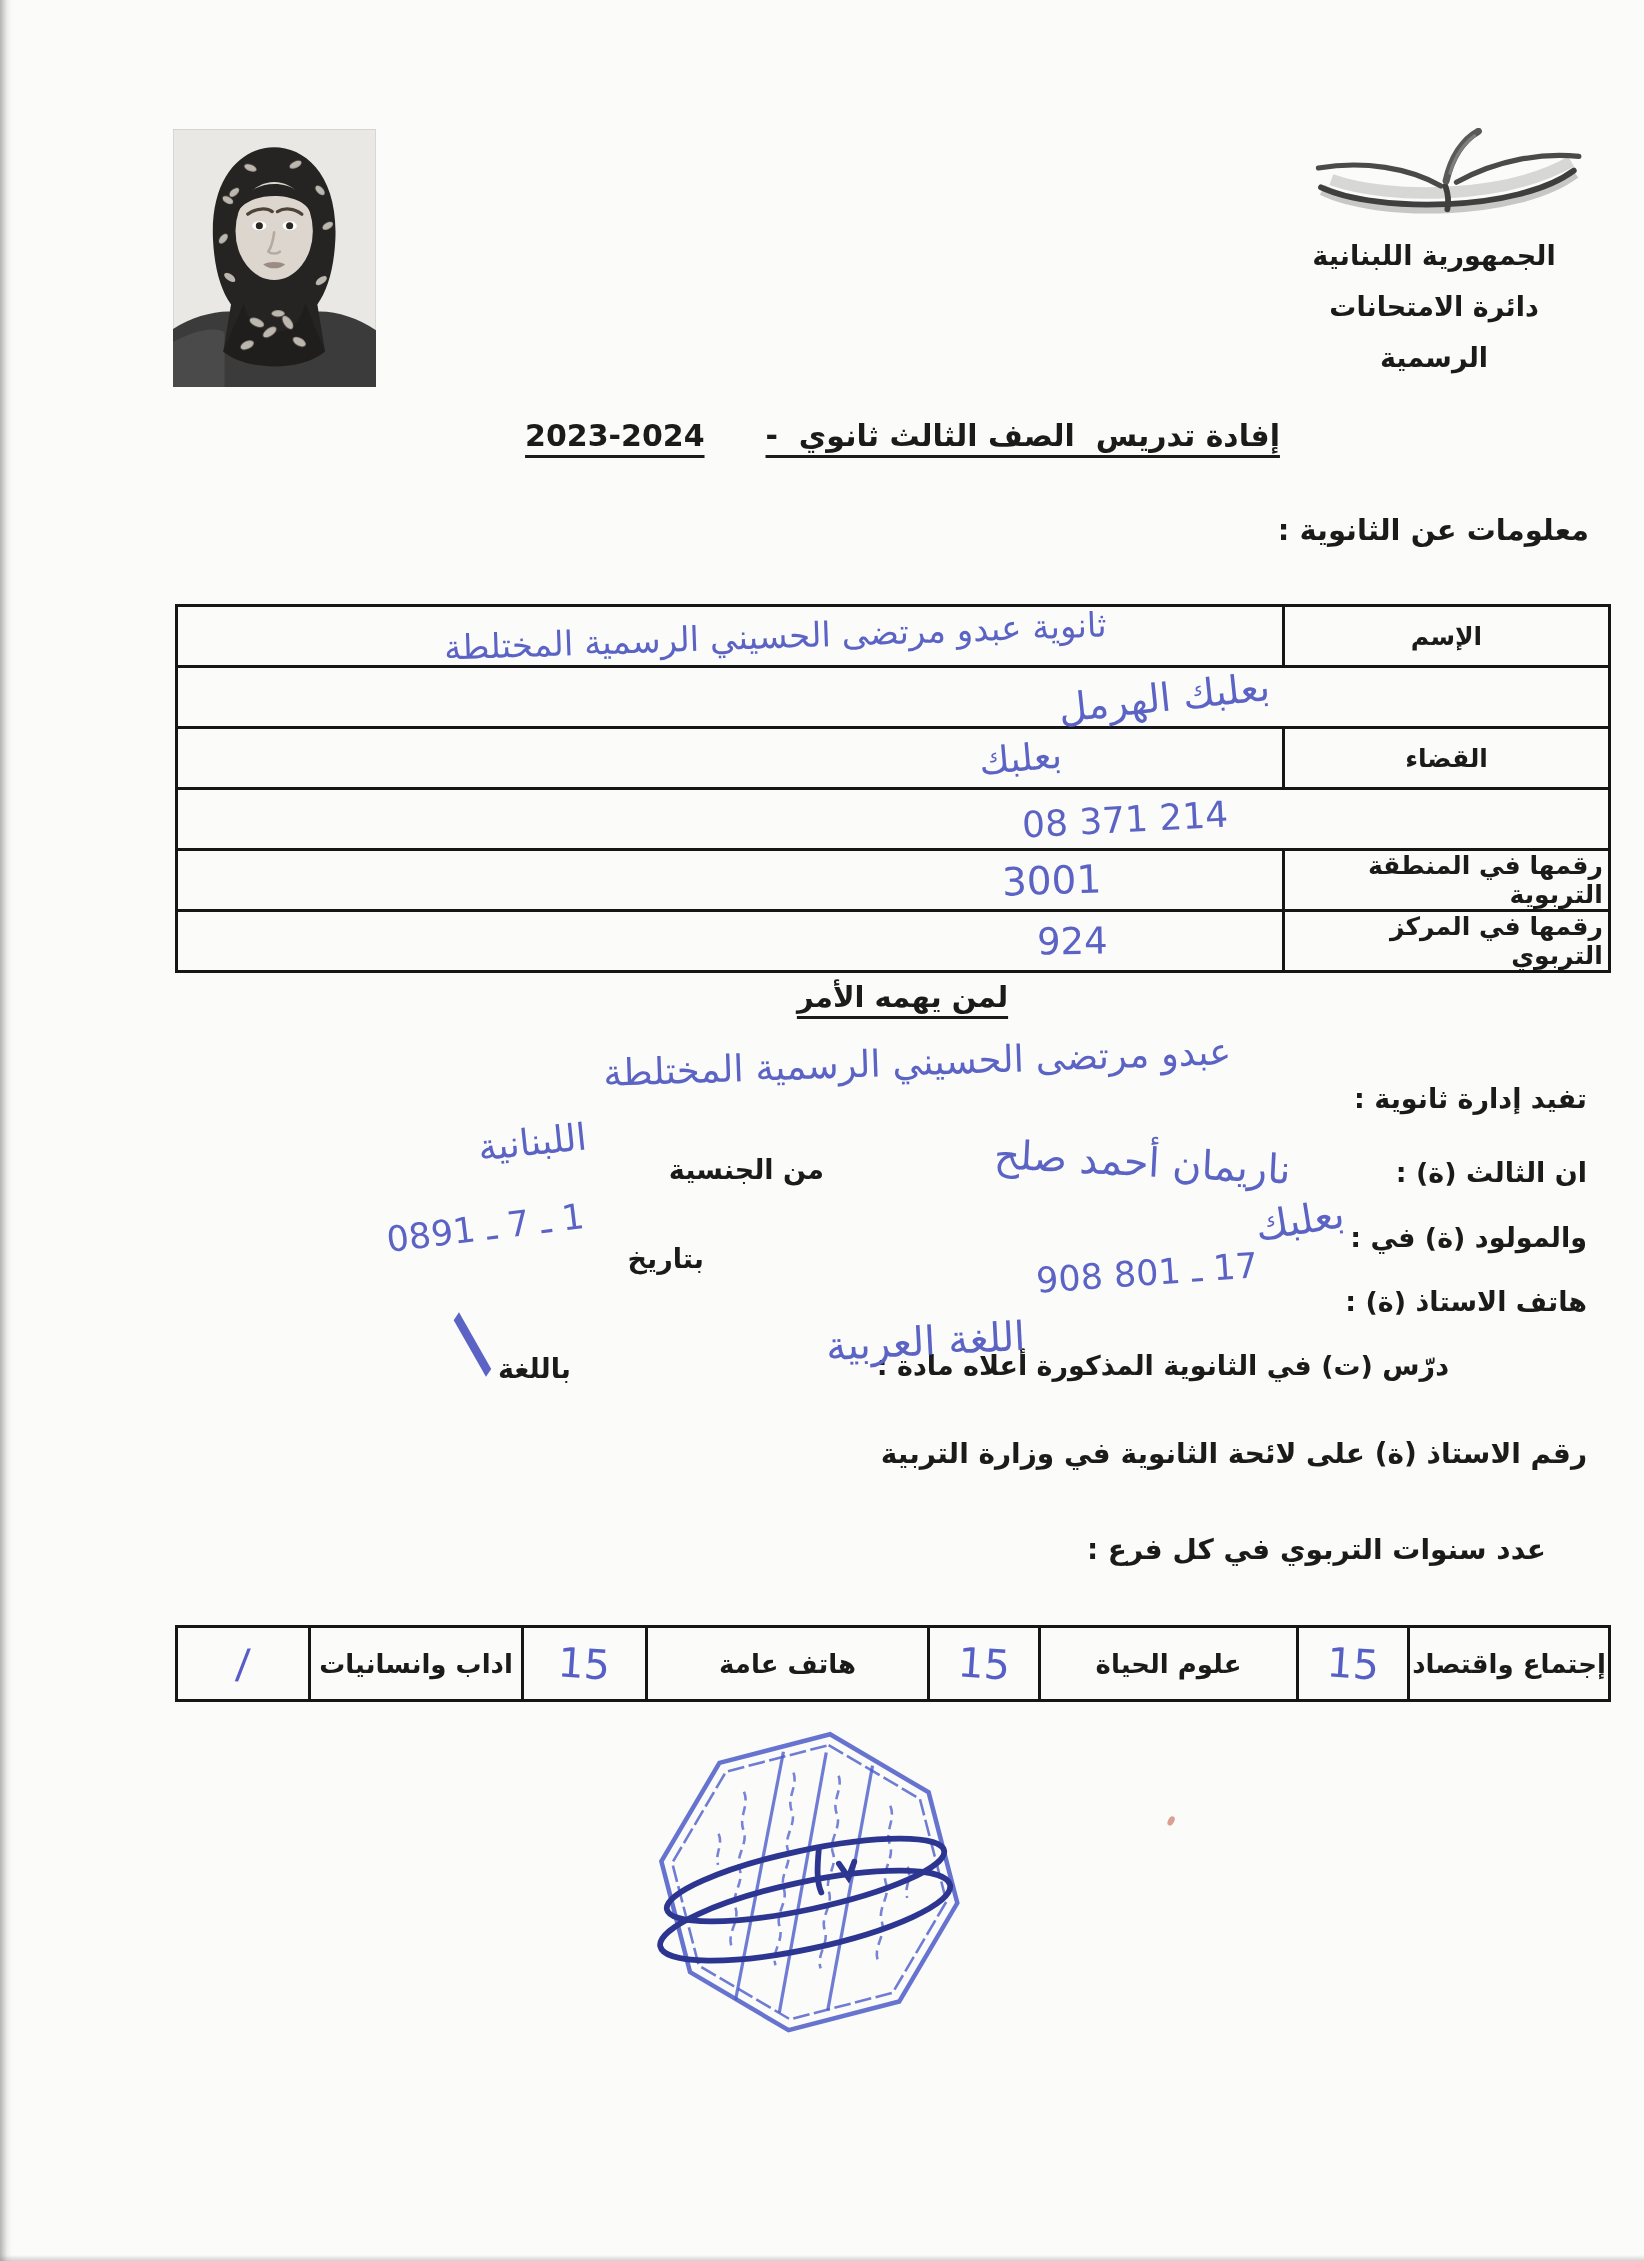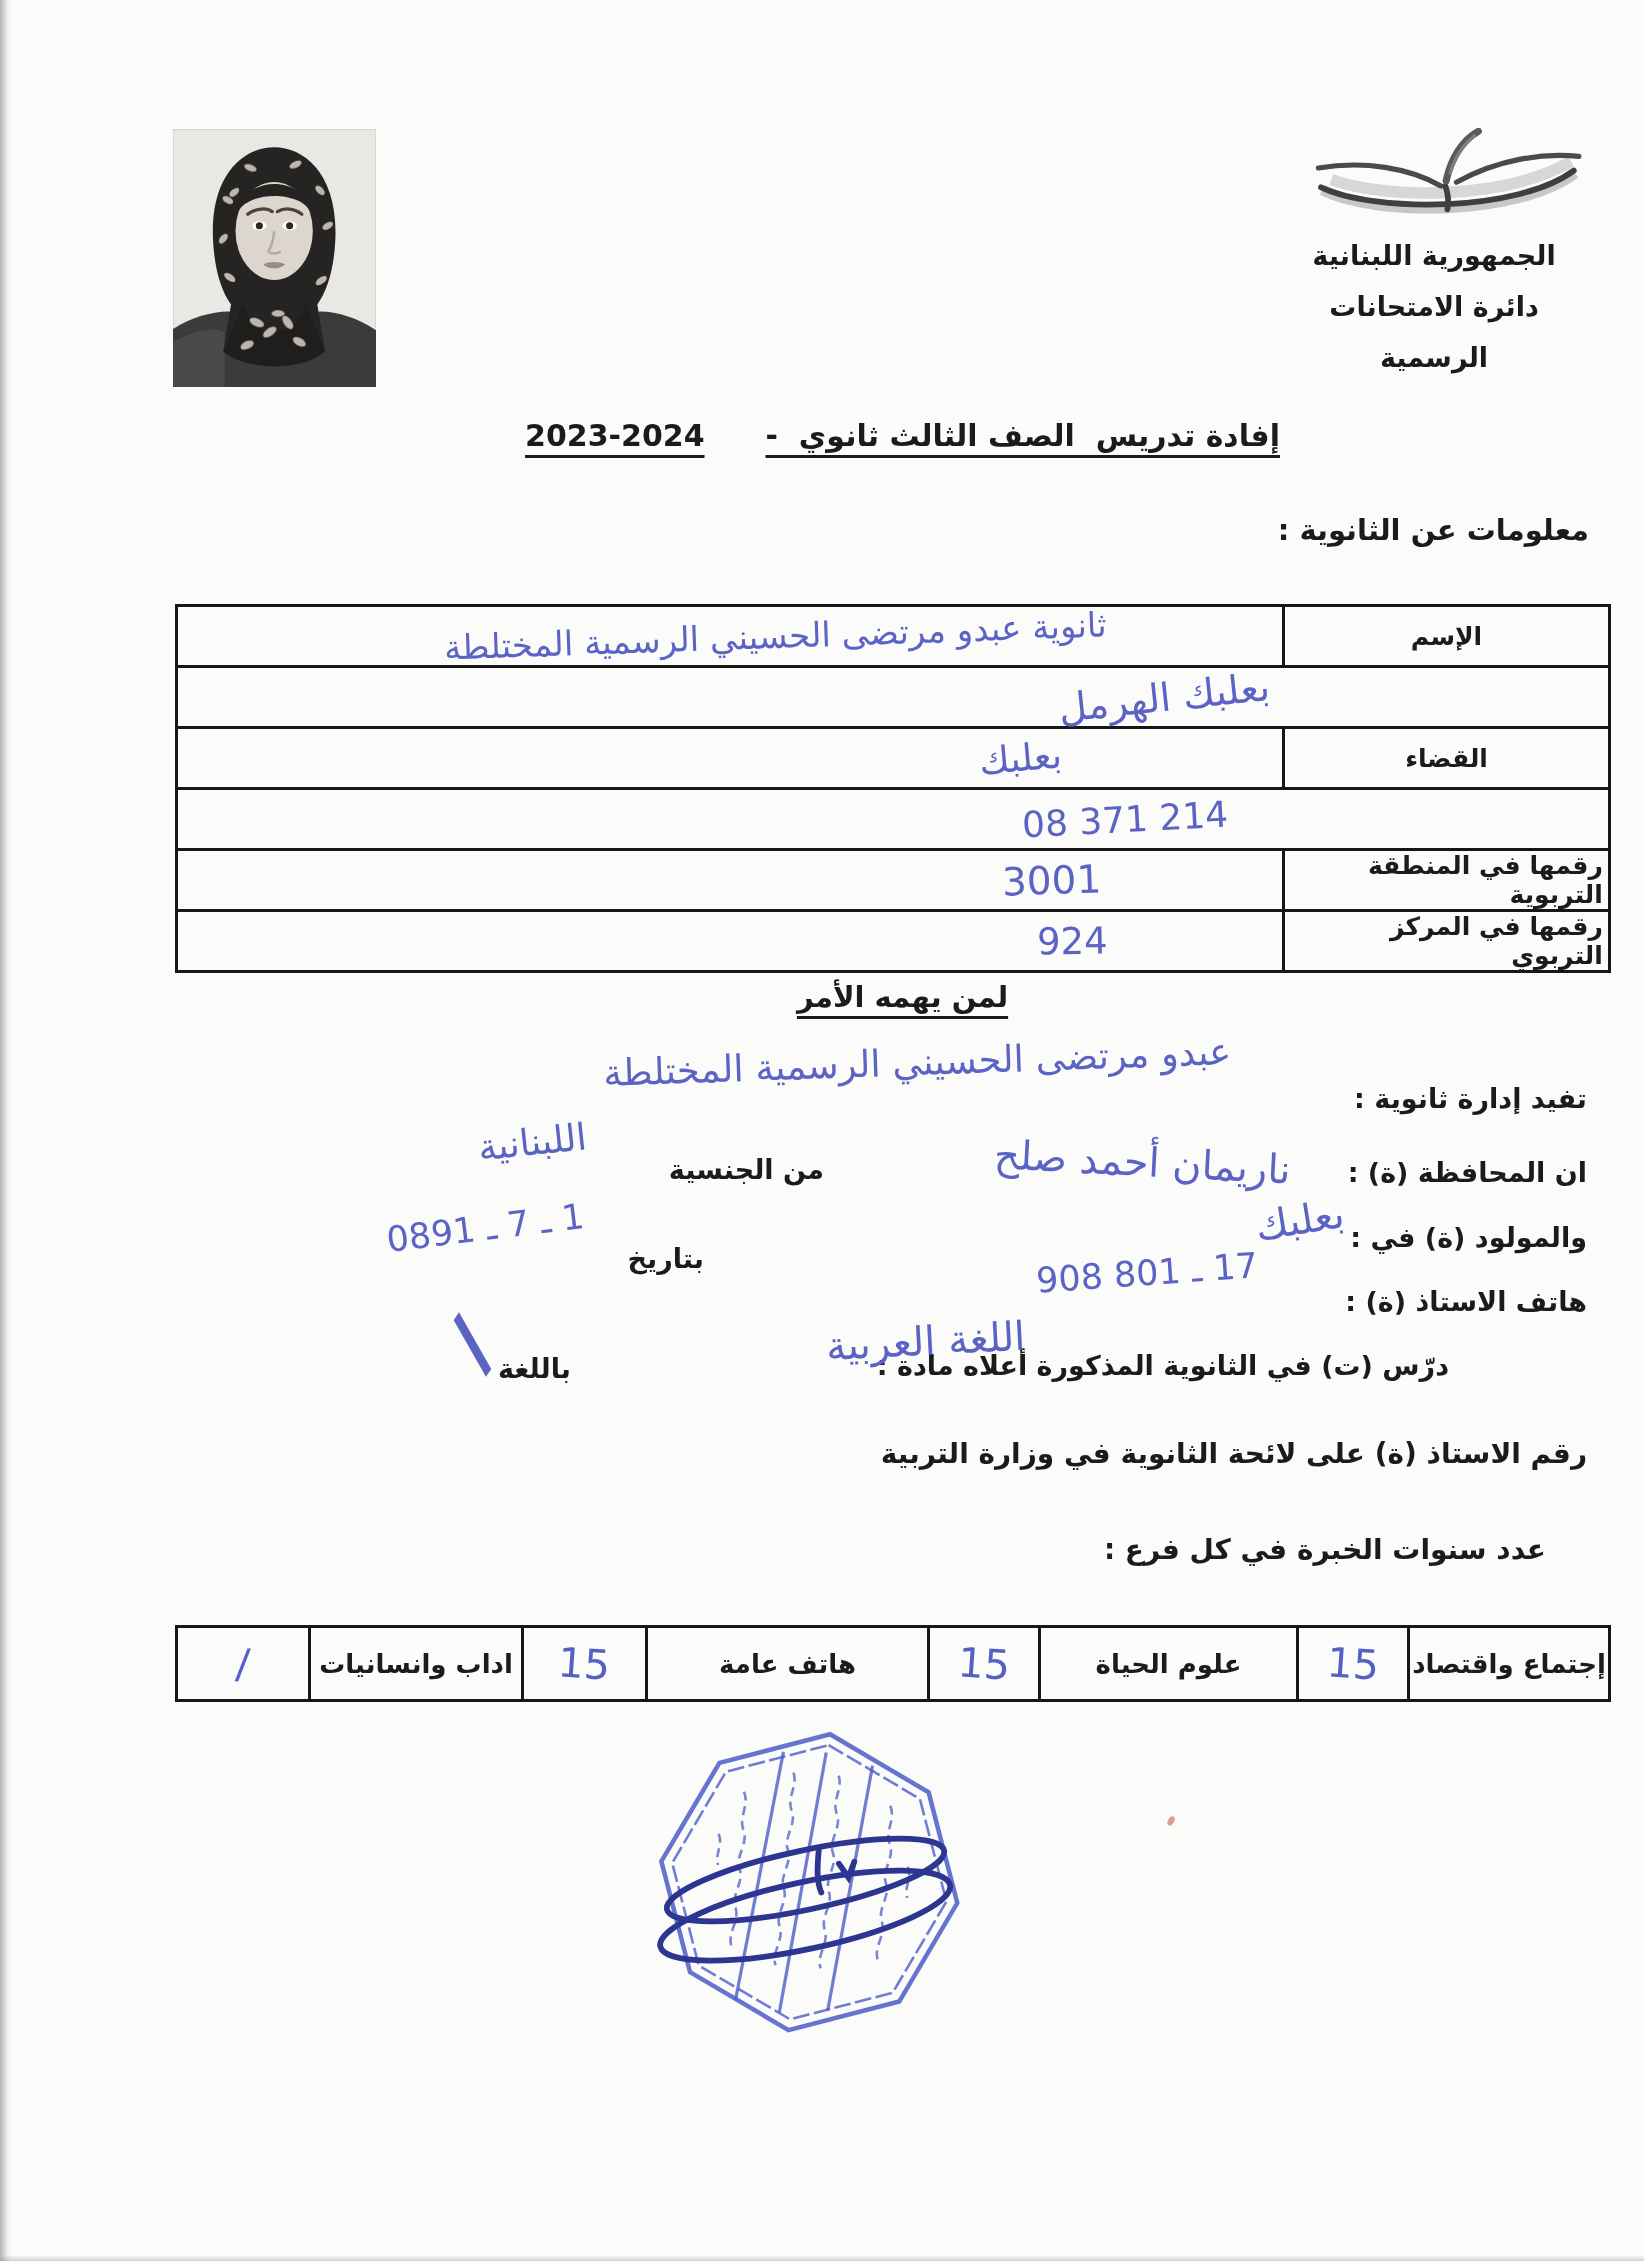--- a/index.html
+++ b/index.html
@@ -172,40 +172,40 @@
         <span class="hw num">924</span>
       </div>
   </div>
 </div>
 
 <div class="abs center-heading"><span class="u-line">لمن يهمه الأمر</span></div>
 
 <div class="abs lbl" style="right:57px;top:1083px;">تفيد إدارة ثانوية :</div>
 <div class="abs hw-free" style="right:413px;top:1041px;font-size:37px;transform:rotate(-2deg);">عبدو مرتضى الحسيني الرسمية المختلطة</div>
 
-<div class="abs lbl" style="right:57px;top:1157px;">ان المحافظة (ة) :</div>
+<div class="abs lbl" style="right:57px;top:1157px;">ان الثالث (ة) :</div>
 <div class="abs hw-free" style="right:353px;top:1139px;font-size:40px;transform:rotate(3deg);">ناريمان أحمد صلح</div>
 <div class="abs lbl" style="right:820px;top:1154px;">من الجنسية</div>
 <div class="abs hw-free" style="right:1057px;top:1121px;font-size:37px;transform:rotate(-6deg);">اللبنانية</div>
 
 <div class="abs lbl" style="right:57px;top:1222px;">والمولود (ة) في :</div>
 <div class="abs hw-free" style="right:300px;top:1197px;font-size:40px;transform:rotate(-9deg);">بعلبك</div>
 <div class="abs lbl" style="right:940px;top:1243px;">بتاريخ</div>
 <div class="abs hw-free num" style="right:1059px;top:1208px;font-size:35px;transform:rotate(-7deg);">1 ـ 7 ـ 1980</div>
 
 <div class="abs lbl" style="right:57px;top:1286px;">هاتف الاستاذ (ة) :</div>
 <div class="abs hw-free num" style="right:386px;top:1253px;font-size:35px;transform:rotate(-4deg);">71 ـ 108 809</div>
 
 <div class="abs lbl" style="right:195px;top:1350px;">درّس (ت) في الثانوية المذكورة أعلاه مادة :</div>
 <div class="abs hw-free" style="right:619px;top:1318px;font-size:40px;transform:rotate(-3deg);">اللغة العربية</div>
 <div class="abs lbl" style="right:1073px;top:1353px;">باللغة</div>
 <div class="abs hw-free" style="right:1161px;top:1302px;font-size:71px;transform:rotate(-56deg) scaleX(1.6);">/</div>
 
 <div class="abs lbl" style="right:57px;top:1437px;font-size:28px;">رقم الاستاذ (ة)  على لائحة الثانوية في وزارة التربية</div>
-<div class="abs lbl" style="right:98px;top:1533px;font-size:28px;">عدد سنوات الخبرة في كل فرع :</div>
+<div class="abs lbl" style="right:98px;top:1533px;font-size:28px;">عدد سنوات التربوي في كل فرع :</div>
 
 <div class="abs exp-table">
   <div class="exp-cell exp-label">إجتماع واقتصاد</div>
   <div class="exp-cell exp-value">
       <span class="num">15</span>
     </div>
   <div class="exp-cell exp-label">علوم الحياة</div>
   <div class="exp-cell exp-value">
       <span class="num">15</span>
     </div>

